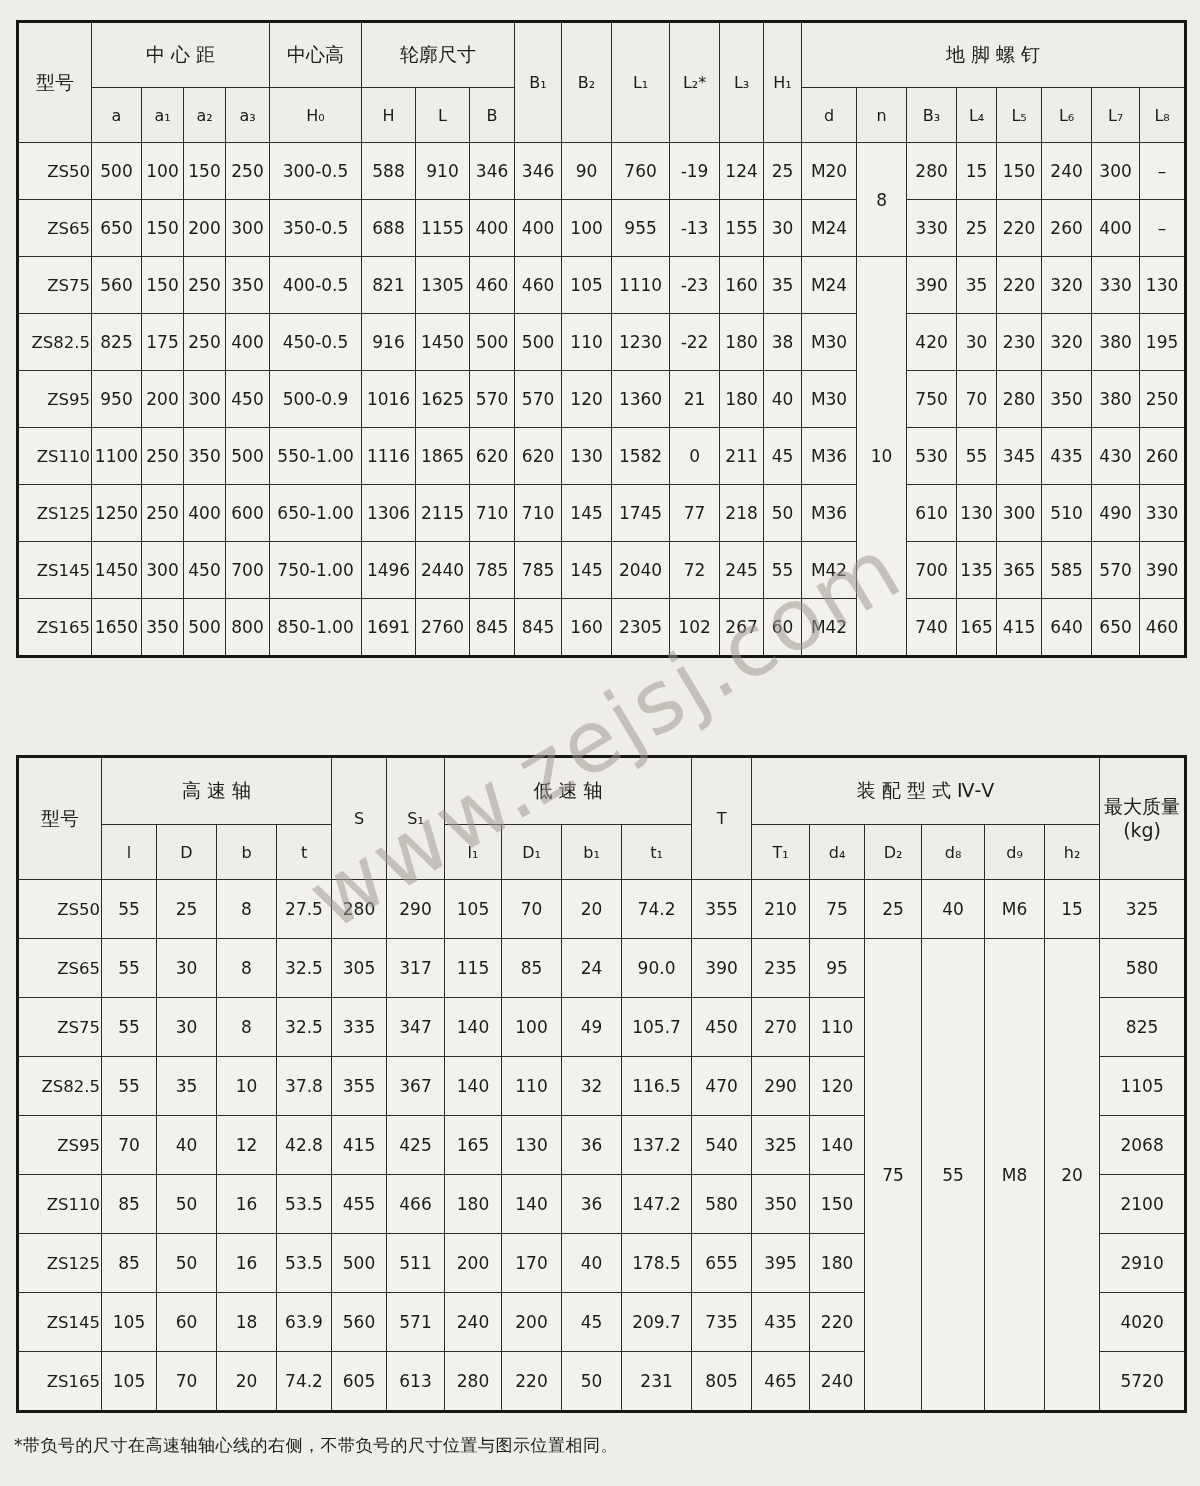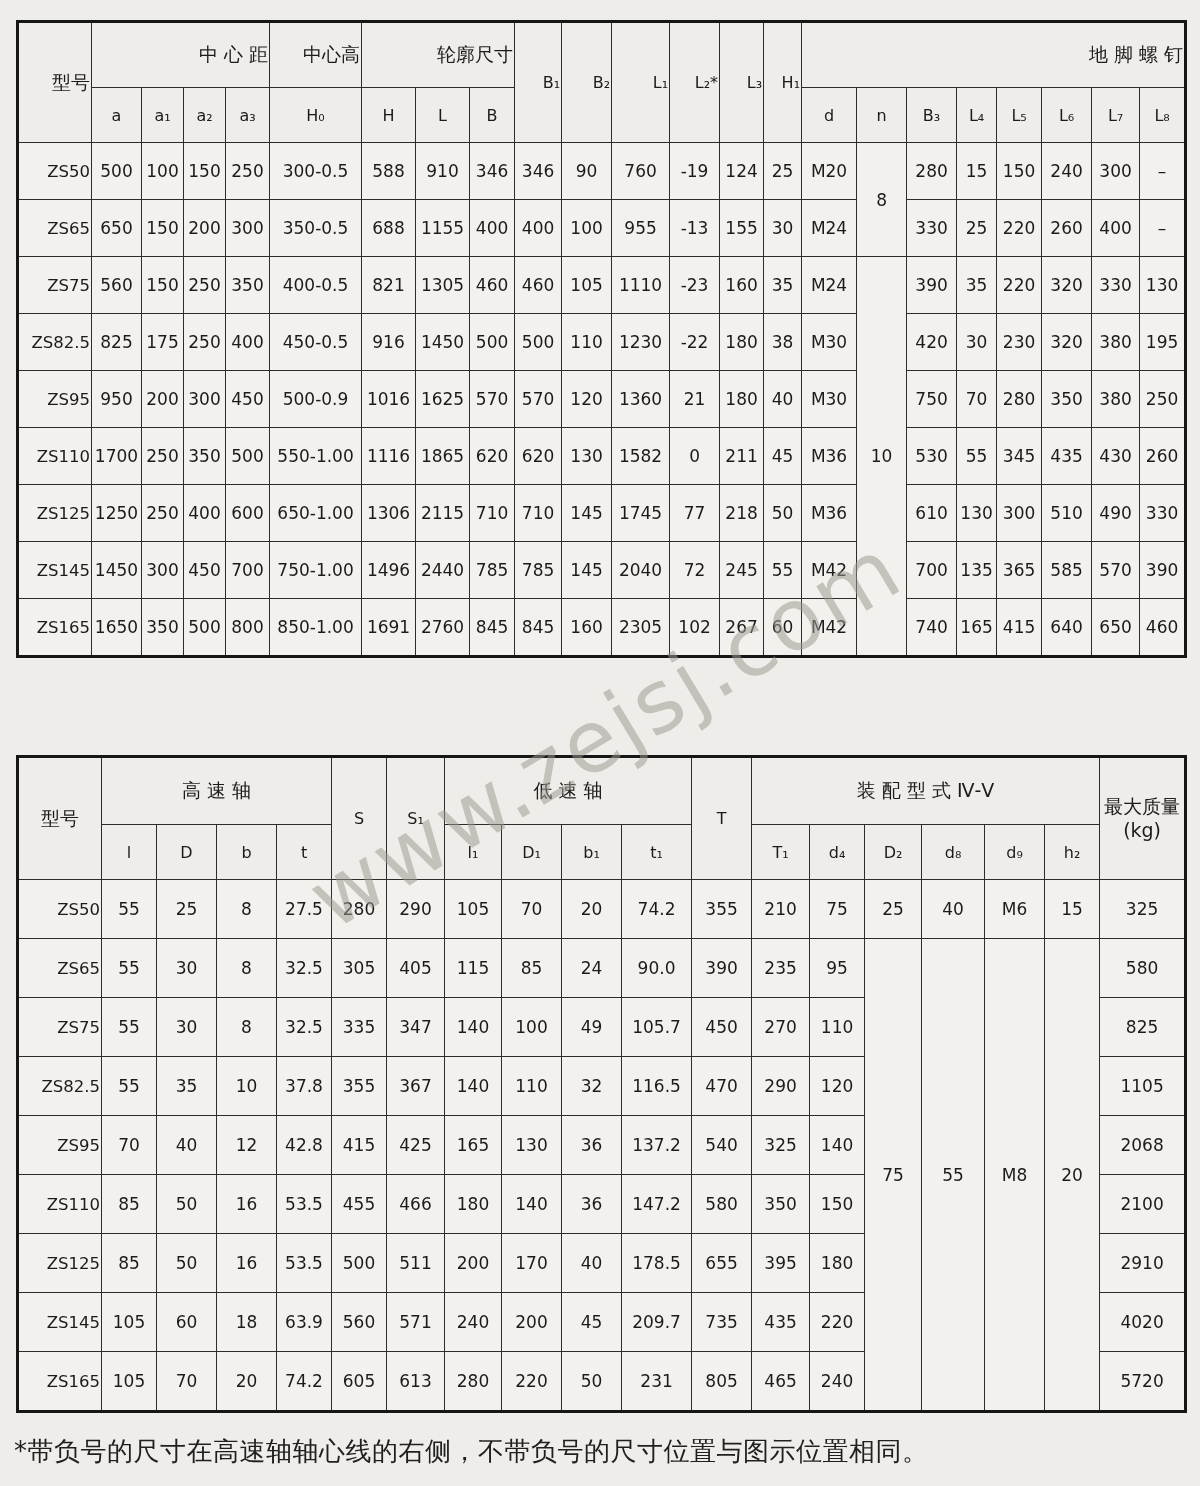--- a/index.html
+++ b/index.html
@@ -28,21 +28,21 @@
     font-weight:normal;
     color:#1b1b1b;
     padding:0 1px;
     overflow:hidden;
     white-space:nowrap;
   }
   th.group{font-size:19px;background:#efede9;}
   th.sub{font-size:16px;background:#efede9;}
   td{font-size:17px;}
   td.model{font-size:16.5px;text-align:right;}
-  #table1 thead tr.r1 th{height:64px;text-align:right;}
+  #table1 thead tr.r1 th{height:64px;}
   #table1 thead tr.r2 th{height:54px;}
   #table1 tbody td{height:56px;}
   #table2 thead tr.r1 th{height:66px;}
   #table2 thead tr.r2 th{height:54px;}
   #table2 tbody td{height:58px;}
   .mass-head{line-height:1.25;}
   .watermark{
     position:absolute;
     left:250px;top:668px;
     width:710px;height:130px;
@@ -51,21 +51,21 @@
     color:#9d9891;
     opacity:.52;
     letter-spacing:3px;
     transform:rotate(-31deg);
     pointer-events:none;
     z-index:6;
   }
   .footnote{
     position:absolute;
     left:14px;top:1434px;
-    font-size:26px;
+    font-size:17px;
     color:#1f1f1f;
     letter-spacing:.5px;
   }
 </style>
 </head>
 <body>
 
 <div class="page">
 
   <div class="tbl-wrap" id="wrap-t1">
@@ -246,21 +246,21 @@
             <td>M30</td>
             <td>750</td>
             <td>70</td>
             <td>280</td>
             <td>350</td>
             <td>380</td>
             <td>250</td>
           </tr>
           <tr>
             <td class="model">ZS110</td>
-            <td>1700</td>
+            <td>1100</td>
             <td>250</td>
             <td>350</td>
             <td>500</td>
             <td>550-1.00</td>
             <td>1116</td>
             <td>1865</td>
             <td>620</td>
             <td>620</td>
             <td>130</td>
             <td>1582</td>
@@ -427,21 +427,21 @@
             <td>15</td>
             <td>325</td>
           </tr>
           <tr>
             <td class="model">ZS65</td>
             <td>55</td>
             <td>30</td>
             <td>8</td>
             <td>32.5</td>
             <td>305</td>
-            <td>405</td>
+            <td>317</td>
             <td>115</td>
             <td>85</td>
             <td>24</td>
             <td>90.0</td>
             <td>390</td>
             <td>235</td>
             <td>95</td>
             <td rowspan="8">75</td>
             <td rowspan="8">55</td>
             <td rowspan="8">M8</td>

